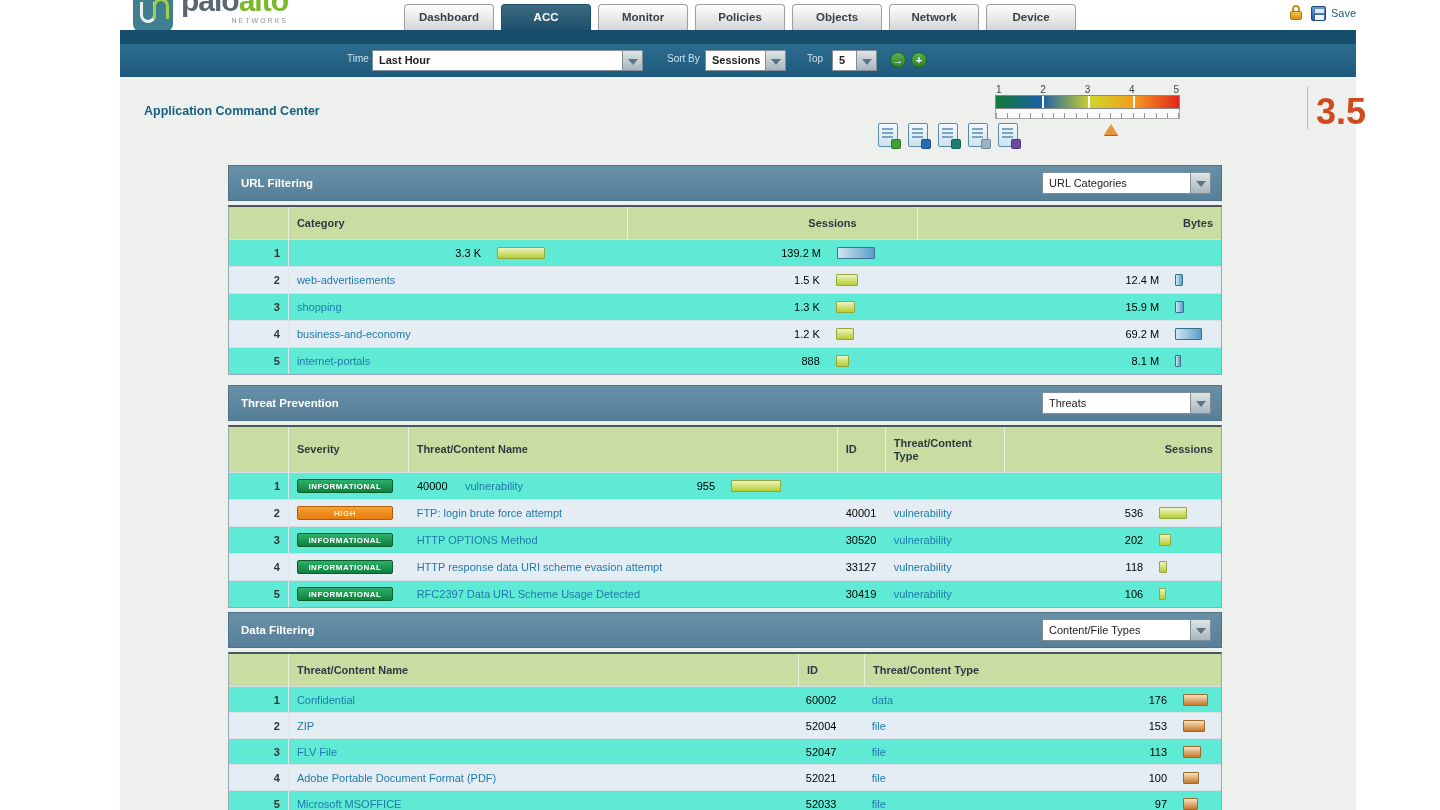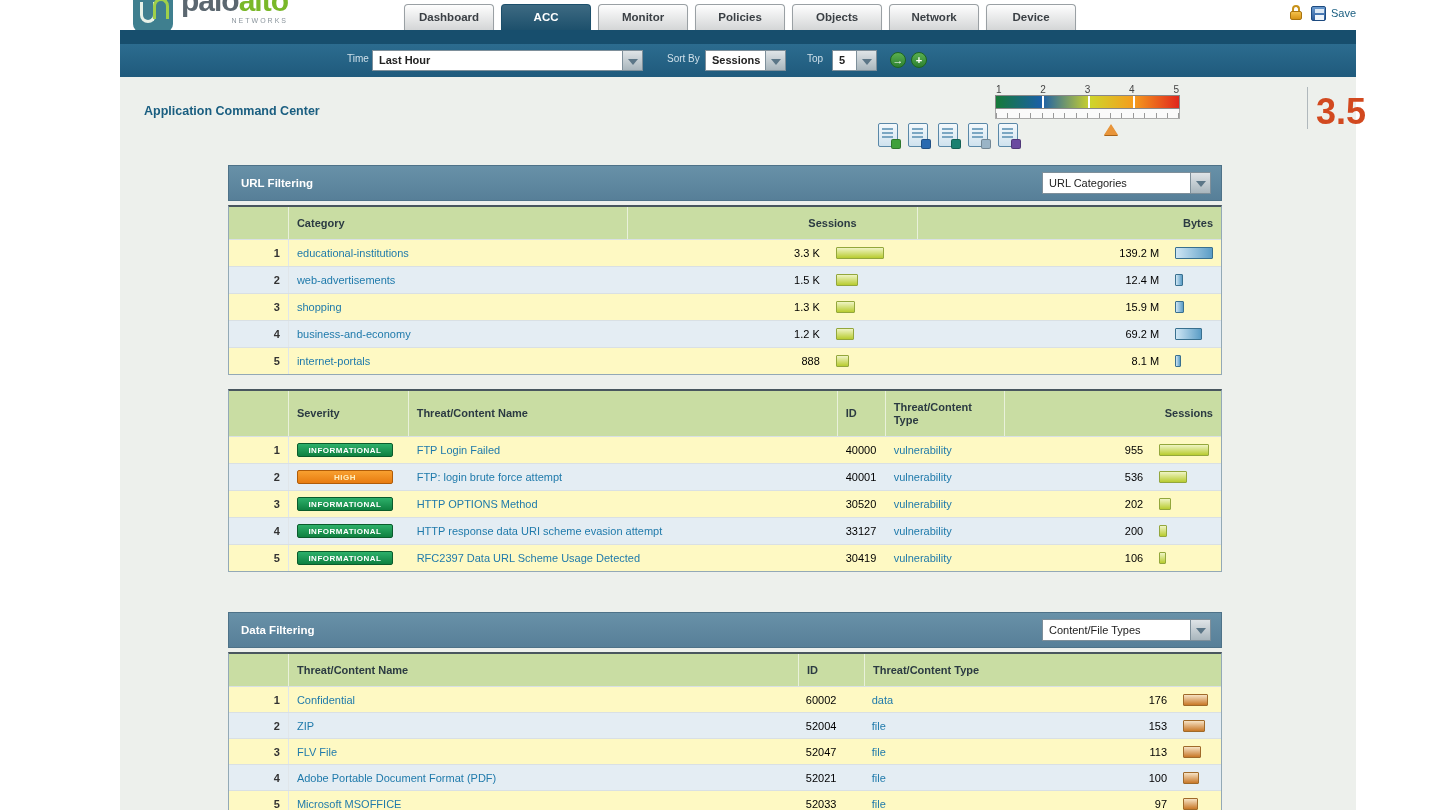--- a/index.html
+++ b/index.html
@@ -85,21 +85,21 @@
   .rm-value { position:absolute; left:1196px; top:4px; font-size:36px; font-weight:bold; color:#d2491f;margin-top:10px; }
 
   
   .panel { position:absolute; left:108px; width:994px; }
   .panel-hd { height:36px; background:linear-gradient(#6891a8,#577f98); border:1px solid #4e7288;
     display:flex; align-items:center; justify-content:space-between; padding:0 10px 0 12px;
     color:#ffffff; font-size:11.5px; font-weight:bold; }
   .panel-dd { display:flex; height:22px; }
   .panel-dd .dd-field { width:148px; font-weight:normal; height:22px; padding-top:4px; }
   .panel-dd .dd-btn { height:22px; }
-  .panel-tbl { margin-top:4px; background:#fef9c3; border:1px solid #93a9b6; border-top:2px solid #49565e; }
+  .panel-tbl { margin-top:4px; background:#5eead4; border:1px solid #93a9b6; border-top:2px solid #49565e; }
 
   .trow { display:flex; font-size:11px; }
   .thead { background:#c9dda3; font-weight:bold; color:#2b3a42; }
   .thead .cell { border-right:1px solid rgba(255,255,255,.6); }
   .tbody { border-top:1px solid #d9e0e4; }
   .tbody.alt { background:#e4edf3; }
   .cell { padding:0 8px; display:flex; align-items:center; overflow:hidden; white-space:nowrap; }
   .cell.r { justify-content:flex-end; }
   .cell:last-child { border-right:none; }
   .rank { justify-content:flex-end; font-weight:bold; color:#333; border-right:1px solid #e0e6ea; }
@@ -235,23 +235,20 @@
       </div>
       <div class="panel-tbl">
         <div class="trow thead h32">
           <div class="cell t0-rank"></div>
           <div class="cell t0-cat">Category</div>
           <div class="cell r t0-shead">Sessions</div>
           <div class="cell r t0-bhead">Bytes</div>
         </div>
         <div class="trow tbody h26">
           <div class="cell t0-rank rank">1</div>
-          <div class="cell t0-cat">
-              <span class="link">educational-institutions</span>
-            </div>
           <div class="cell r t0-sval">3.3 K</div>
           <div class="cell t0-sbar">
               <div class="bar bar-green" style="width: 48px;"></div>
             </div>
           <div class="cell r t0-bval">139.2 M</div>
           <div class="cell t0-bbar">
               <div class="bar bar-blue" style="width: 52px;"></div>
             </div>
         </div>
         <div class="trow tbody alt h26">
@@ -307,37 +304,41 @@
             </div>
           <div class="cell r t0-bval">8.1 M</div>
           <div class="cell t0-bbar">
               <div class="bar bar-blue" style="width: 6px;"></div>
             </div>
         </div>
       </div>
     </div>
 
     <div class="panel" style="top:308px;">
+      <div class="panel-hd">
+        <span>Threat Prevention</span>
+        <div class="panel-dd">
+          <div class="dd-field">Threats</div>
+          <div class="dd-btn"></div>
+        </div>
+      </div>
       <div class="panel-tbl">
         <div class="trow thead h45">
           <div class="cell t1-rank"></div>
           <div class="cell t1-sev">Severity</div>
           <div class="cell t1-name">Threat/Content Name</div>
           <div class="cell t1-id">ID</div>
           <div class="cell t1-type">Threat/Content Type</div>
           <div class="cell r t1-shead">Sessions</div>
         </div>
         <div class="trow tbody h26">
           <div class="cell t1-rank rank">1</div>
           <div class="cell t1-sev">
               <span class="sev-badge" data-sev="informational">INFORMATIONAL</span>
             </div>
-          <div class="cell t1-name">
-              <span class="link">FTP Login Failed</span>
-            </div>
           <div class="cell t1-id">40000</div>
           <div class="cell t1-type">
               <span class="link">vulnerability</span>
             </div>
           <div class="cell r t1-sval">955</div>
           <div class="cell t1-sbar">
               <div class="bar bar-green" style="width: 50px;"></div>
             </div>
         </div>
         <div class="trow tbody alt h26">
@@ -379,21 +380,21 @@
           <div class="cell t1-sev">
               <span class="sev-badge" data-sev="informational">INFORMATIONAL</span>
             </div>
           <div class="cell t1-name">
               <span class="link">HTTP response data URI scheme evasion attempt</span>
             </div>
           <div class="cell t1-id">33127</div>
           <div class="cell t1-type">
               <span class="link">vulnerability</span>
             </div>
-          <div class="cell r t1-sval">200</div>
+          <div class="cell r t1-sval">118</div>
           <div class="cell t1-sbar">
               <div class="bar bar-green" style="width: 8px;"></div>
             </div>
         </div>
         <div class="trow tbody h26">
           <div class="cell t1-rank rank">5</div>
           <div class="cell t1-sev">
               <span class="sev-badge" data-sev="informational">INFORMATIONAL</span>
             </div>
           <div class="cell t1-name">

